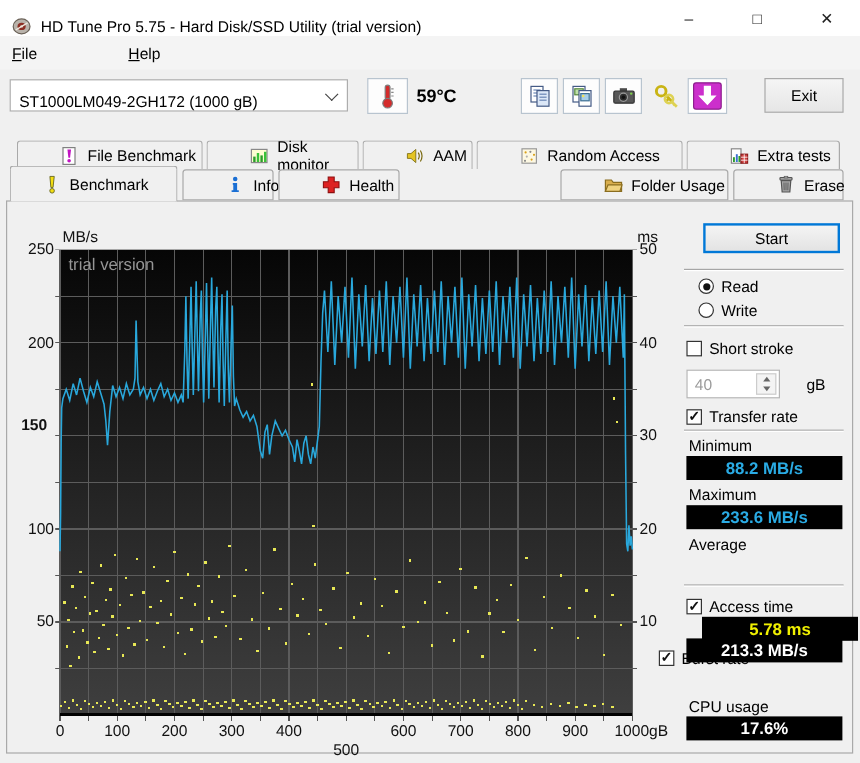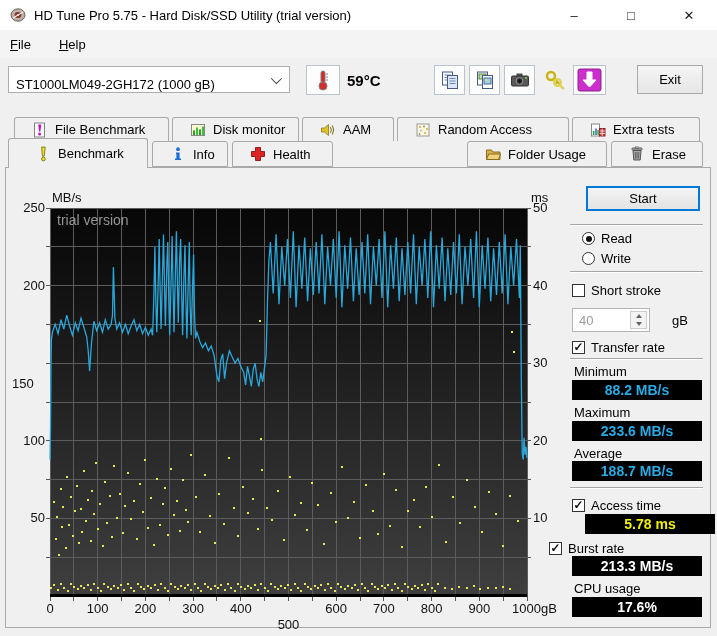--- a/index.html
+++ b/index.html
@@ -1,40 +1,40 @@
 <!DOCTYPE html>
 <html><head>
 <meta charset="utf-8">
 <style>
   * { margin:0; padding:0; box-sizing:border-box; }
   html,body { width:717px; height:636px; }
   body { font-family:"Liberation Sans", sans-serif; font-size:13px; color:#000; background:#f0f0f0; }
   .app { position:relative; width:717px; height:636px; background:#f0f0f0; overflow:hidden; }
 
   
-  .titlebar { position:absolute; left:0; top:0; width:717px; height:30px; background:#ffffff; display:flex; align-items:center; }
+  .titlebar { position:absolute; left:0; top:0; width:717px; height:30px; background:#ffffff; display:flex; align-items:flex-end; }
   .titlebar .app-icon { margin-left:10px; width:16px; height:16px; }
   .titlebar .title { margin-left:8px; font-size:13px; }
   .win-btn { position:absolute; top:0; width:46px; height:30px; display:flex; align-items:center; justify-content:center; font-size:13px; color:#222; }
 
   
-  .menubar { position:absolute; left:0; top:30px; width:717px; height:28px; background:#f4f4f4; display:flex; align-items:center; }
+  .menubar { position:absolute; left:0; top:30px; width:717px; height:28px; background:#f4f4f4; display:flex; align-items:center;gap:48px; }
   .menu-item { display:inline-block; padding:4px 10px; margin-left:0px; }
   .menu-item::first-letter { text-decoration:underline; }
 
   
   .select { position:absolute; left:8px; top:66px; width:282px; height:27px; background:#fff; border:1px solid #adadad; display:flex; align-items:flex-end; padding-left:7px; }
   .select .chev { position:absolute; right:10px; top:9px; width:8px; height:8px; border-right:1.6px solid #444; border-bottom:1.6px solid #444; transform:rotate(45deg) translateY(-2px); }
   .tool-btn { position:absolute; top:65px; height:30px; background:#fdfdfd; border:1px solid #b8c4cf; display:flex; align-items:center; justify-content:center; }
   .tool-btn.flat { border-color:transparent; background:transparent; }
   .temp-text { position:absolute; left:347px; top:72px; font-weight:bold; font-size:15px; }
   .exit-btn { position:absolute; left:637px; top:65px; width:66px; height:29px; background:linear-gradient(#f5f5f5,#e6e6e6); border:1px solid #a9a9a9; text-align:center; line-height:27px; }
 
   
-  .tab { position:absolute; background:#f0f0f0; border:1px solid #a9a9a9; border-bottom:none; border-radius:3px 3px 0 0; display:flex; align-items:center; gap:7px; padding-left:17px; font-size:13px; }
+  .tab { position:absolute; background:#f0f0f0; border:1px solid #a9a9a9; border-bottom:none; border-radius:3px 3px 0 0; display:flex; align-items:center; gap:7px; padding-left:35px; font-size:13px; }
   .tab .ticon { width:16px; height:16px; flex:0 0 16px; }
   .tab-back { top:117px; height:24px; }
   .tab-front { top:141px; height:26px; border-bottom:1px solid #a9a9a9; z-index:1; }
   .tab-front.active { top:138px; height:30px; border-bottom:none; z-index:3; padding-left:26px; }
 
   .tabpage { position:absolute; left:5px; top:167px; width:706px; height:461px; border:1px solid #a9a9a9; background:#f0f0f0; z-index:2; }
 
   
   .axis-label { position:absolute; font-size:13px; color:#111; z-index:4; }
   .tick-label { position:absolute; font-size:13px; color:#111; z-index:4; }
@@ -570,21 +570,21 @@
       <rect x="436.9" y="378.5" width="2" height="2" fill="#e8e855"></rect>
       <rect x="444.5" y="379.2" width="2" height="2" fill="#e8e855"></rect>
       <rect x="451.7" y="377.7" width="2" height="2" fill="#e8e855"></rect>
       <rect x="459.3" y="380.0" width="2" height="2" fill="#e8e855"></rect>
       <polyline shape-rendering="auto" points="0.0,251.4 0.5,220.4 1.0,158.3 1.4,131.9 2.4,124.2 5.2,116.4 8.1,125.7 11.0,111.7 13.8,121.1 16.7,107.1 19.6,118.0 22.4,127.3 25.3,114.8 28.1,122.6 31.0,110.2 33.9,119.5 36.7,128.8 38.2,142.8 39.6,163.0 41.5,135.0 43.9,113.3 46.7,122.6 49.6,114.8 52.5,124.2 55.3,111.7 58.2,121.1 61.1,116.4 62.5,107.1 63.4,59.0 64.9,110.2 66.8,121.1 69.6,114.8 72.5,124.2 75.4,116.4 78.2,125.7 81.1,118.0 84.0,111.7 86.8,122.6 89.7,116.4 92.5,125.7 95.4,119.5 98.3,127.3 101.1,121.1 102.6,127.3 104.0,83.8 104.9,38.8 105.9,96.2 106.8,124.2 108.3,69.8 109.2,31.0 110.2,83.8 111.1,121.1 112.6,62.1 113.5,26.4 114.5,77.6 115.4,118.0 116.9,54.3 117.8,34.1 118.8,93.1 119.7,127.3 121.2,68.3 122.1,27.9 123.1,80.7 124.0,124.2 125.5,59.0 126.4,23.3 127.4,74.5 128.3,114.8 129.7,49.7 130.7,31.0 131.7,86.9 132.6,127.3 134.0,65.2 135.0,37.2 135.9,93.1 136.9,130.4 138.3,71.4 139.3,34.1 140.2,99.3 141.2,127.3 142.6,77.6 143.6,46.6 144.5,105.5 145.5,130.4 146.9,124.2 149.8,133.5 152.6,139.7 155.5,135.0 158.4,142.8 161.2,138.1 164.1,147.4 166.9,167.6 168.9,173.8 170.8,152.1 172.7,145.9 174.6,170.7 176.5,155.2 179.4,142.8 182.2,149.0 185.1,155.2 187.9,150.5 190.8,158.3 193.7,164.5 195.6,176.9 197.5,158.3 199.4,167.6 201.3,178.5 203.2,161.4 205.1,155.2 207.0,170.7 208.9,178.5 210.8,164.5 212.7,173.8 214.7,158.3 216.1,147.4 217.5,93.1 218.9,52.8 220.4,34.1 223.2,85.4 226.1,26.4 229.0,96.2 231.8,38.8 234.7,77.6 237.5,31.0 240.4,90.0 243.3,23.3 246.1,99.3 249.0,37.2 251.9,80.7 254.7,29.5 257.6,93.1 260.4,40.4 263.3,86.9 266.2,34.1 269.0,85.4 271.9,26.4 274.8,96.2 277.6,38.8 280.5,77.6 283.3,31.0 286.2,90.0 289.1,23.3 291.9,99.3 294.8,37.2 297.6,80.7 300.5,29.5 303.4,93.1 306.2,40.4 309.1,86.9 312.0,34.1 314.8,85.4 317.7,26.4 320.5,96.2 323.4,38.8 326.3,77.6 329.1,31.0 332.0,90.0 334.9,23.3 337.7,99.3 340.6,37.2 343.4,80.7 346.3,29.5 349.2,93.1 352.0,40.4 354.9,86.9 357.8,34.1 360.6,85.4 363.5,26.4 366.3,96.2 369.2,38.8 372.1,77.6 374.9,31.0 377.8,90.0 380.6,23.3 383.5,99.3 386.4,37.2 389.2,80.7 392.1,29.5 395.0,93.1 397.8,40.4 400.7,86.9 403.5,34.1 406.4,85.4 409.3,26.4 412.1,96.2 415.0,38.8 417.9,77.6 420.7,31.0 423.6,90.0 426.4,23.3 429.3,99.3 432.2,37.2 435.0,80.7 437.9,29.5 440.7,93.1 443.6,40.4 446.5,86.9 449.3,34.1 452.2,85.4 455.1,26.4 457.9,96.2 460.8,38.8 463.6,77.6 466.5,31.0 469.4,90.0 470.3,37.2 471.3,170.7 472.2,245.2 473.2,251.4 474.1,229.7 475.1,246.8 476.0,239.0 477.0,249.9" fill="none" stroke="#29a8dc" stroke-width="1.3"></polyline>
       <rect x="0" y="386" width="477" height="3" fill="#000"></rect>
     </svg>
   <div id="tick-layer">
       <div class="tick-label" style="left: 12px; top: 200px; width: 33px; text-align: right;">250</div>
       <div class="tick-label" style="left: 12px; top: 277.6px; width: 33px; text-align: right;">200</div>
-      <div class="tick-label" style="left: 12px; top: 376px; width: 33px; text-align: left;">150</div>
+      <div class="tick-label" style="left: 12px; top: 346px; width: 33px; text-align: center; font-weight: bold;">150</div>
       <div class="tick-label" style="left: 12px; top: 432.8px; width: 33px; text-align: right;">100</div>
       <div class="tick-label" style="left: 12px; top: 510.4px; width: 33px; text-align: right;">50</div>
       <div class="tick-label" style="left: 533px; top: 200px;">50</div>
       <div class="tick-label" style="left: 533px; top: 277.6px;">40</div>
       <div class="tick-label" style="left: 533px; top: 355.2px;">30</div>
       <div class="tick-label" style="left: 533px; top: 432.8px;">20</div>
       <div class="tick-label" style="left: 533px; top: 510.4px;">10</div>
       <div class="tick-label" style="left: 30px; top: 601px; width: 40px; text-align: center;">0</div>
       <div class="tick-label" style="left: 77.7px; top: 601px; width: 40px; text-align: center;">100</div>
       <div class="tick-label" style="left: 125.4px; top: 601px; width: 40px; text-align: center;">200</div>
@@ -632,31 +632,30 @@
     <span class="checkbox on"></span>
     <span>Transfer rate</span>
   </div>
   <div class="panel-sep" style="top:358px"></div>
 
   <div class="plabel" style="top:364px">Minimum</div>
   <div class="vbox v-cyan" style="top:380px">88.2 MB/s</div>
   <div class="plabel" style="top:405px">Maximum</div>
   <div class="vbox v-cyan" style="top:421px">233.6 MB/s</div>
   <div class="plabel" style="top:446px">Average</div>
-  <div class="vbox v-cyan" style="top:461px">188.7 MB/s</div>
   <div class="panel-sep" style="top:487px"></div>
 
   <div class="check-row" style="left:572px;top:498px">
     <span class="checkbox on"></span>
     <span>Access time</span>
   </div>
   <div class="vbox v-yellow" style="top:514px">5.78 ms</div>
 
   <div class="check-row" style="left:549px;top:541px">
     <span class="checkbox on"></span>
     <span>Burst rate</span>
   </div>
-  <div class="vbox v-white" style="top:556px">213.3 MB/s</div>
+  <div class="vbox v-white" style="top:532px">213.3 MB/s</div>
 
   <div class="plabel" style="top:581px">CPU usage</div>
   <div class="vbox v-white" style="top:597px">17.6%</div>
 
 </div>
 
 </body></html>

